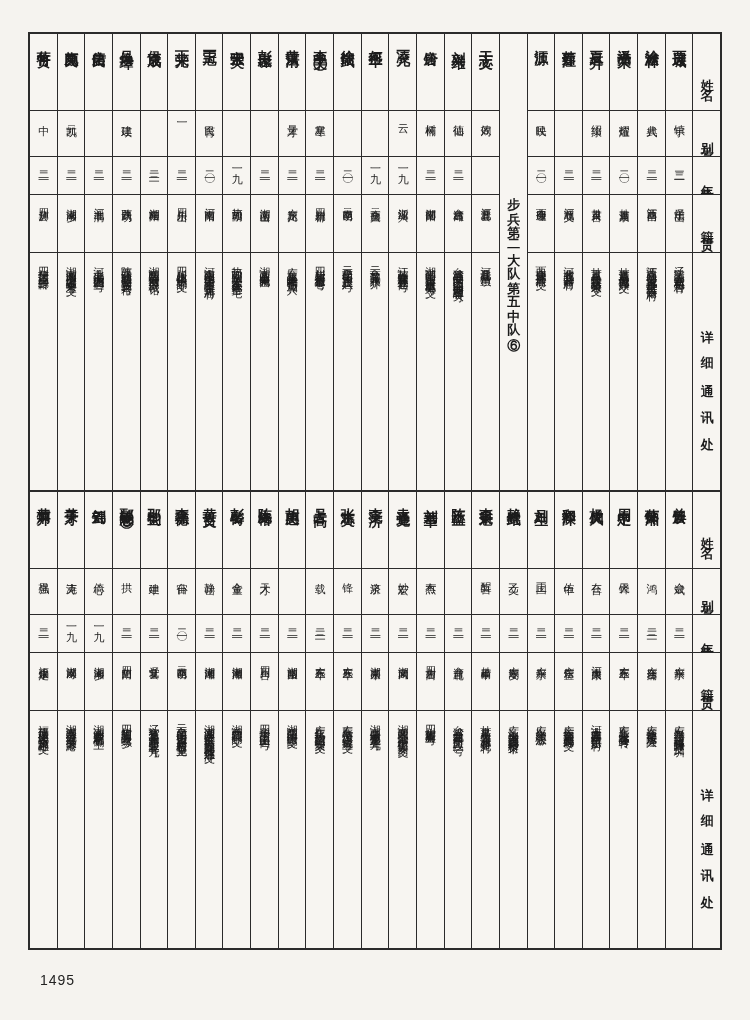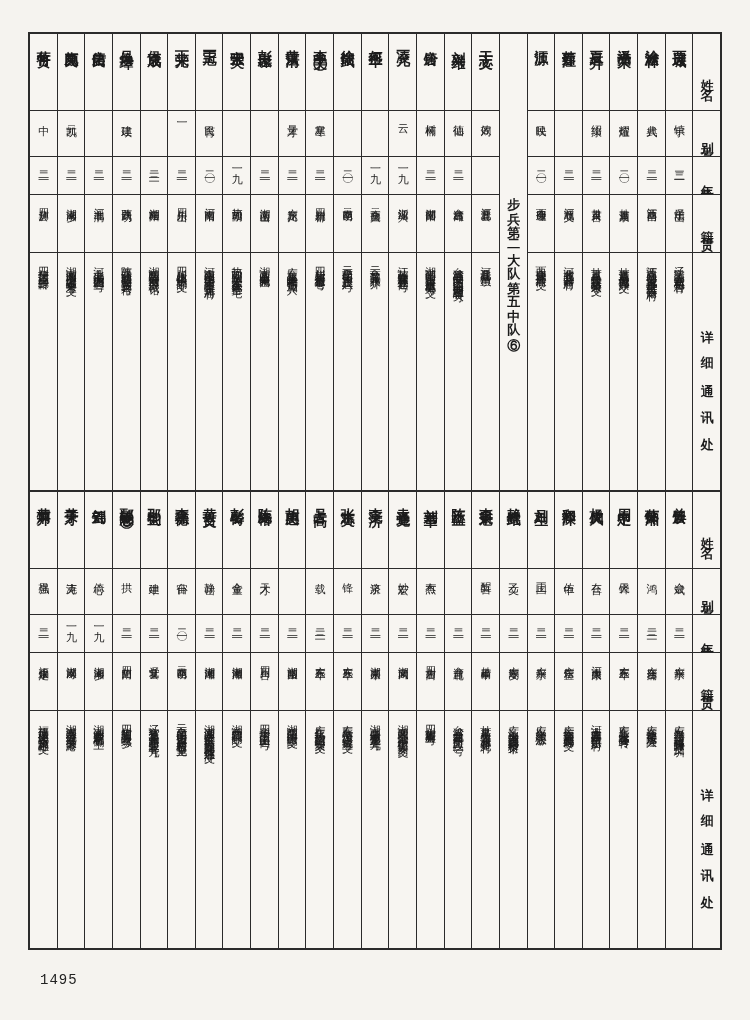--- a/index.html
+++ b/index.html
@@ -41,21 +41,21 @@
   .hdr-name .vt{letter-spacing:9px;transform:translateY(4px);}
   .hdr-alias .vt{letter-spacing:5px;transform:translateY(2px);}
   .hdr-age .vt{letter-spacing:3px;transform:translateY(1px);}
   .hdr-native .vt{letter-spacing:8px;transform:translateY(4px);}
   .hdr-addr .vt{letter-spacing:27px;transform:translateY(13px);}
   .cell-unit{flex:1 1 auto;align-items:center;}
   .cell-unit .vt{font-size:13px;font-weight:700;letter-spacing:14px;transform:translateY(7px);}
   .pagenum{
     position:absolute;left:40px;top:972px;
     font-size:14px;letter-spacing:1px;color:#222;
-    font-family:Liberation Mono, monospace;
+    font-family:Liberation Sans, sans-serif;
   }
 </style>
 </head>
 <body>
 
 <div class="page">
   <div class="tables">
     <div class="ctable">
         <div class="col">
           <div class="cell r-name hdr hdr-name">

